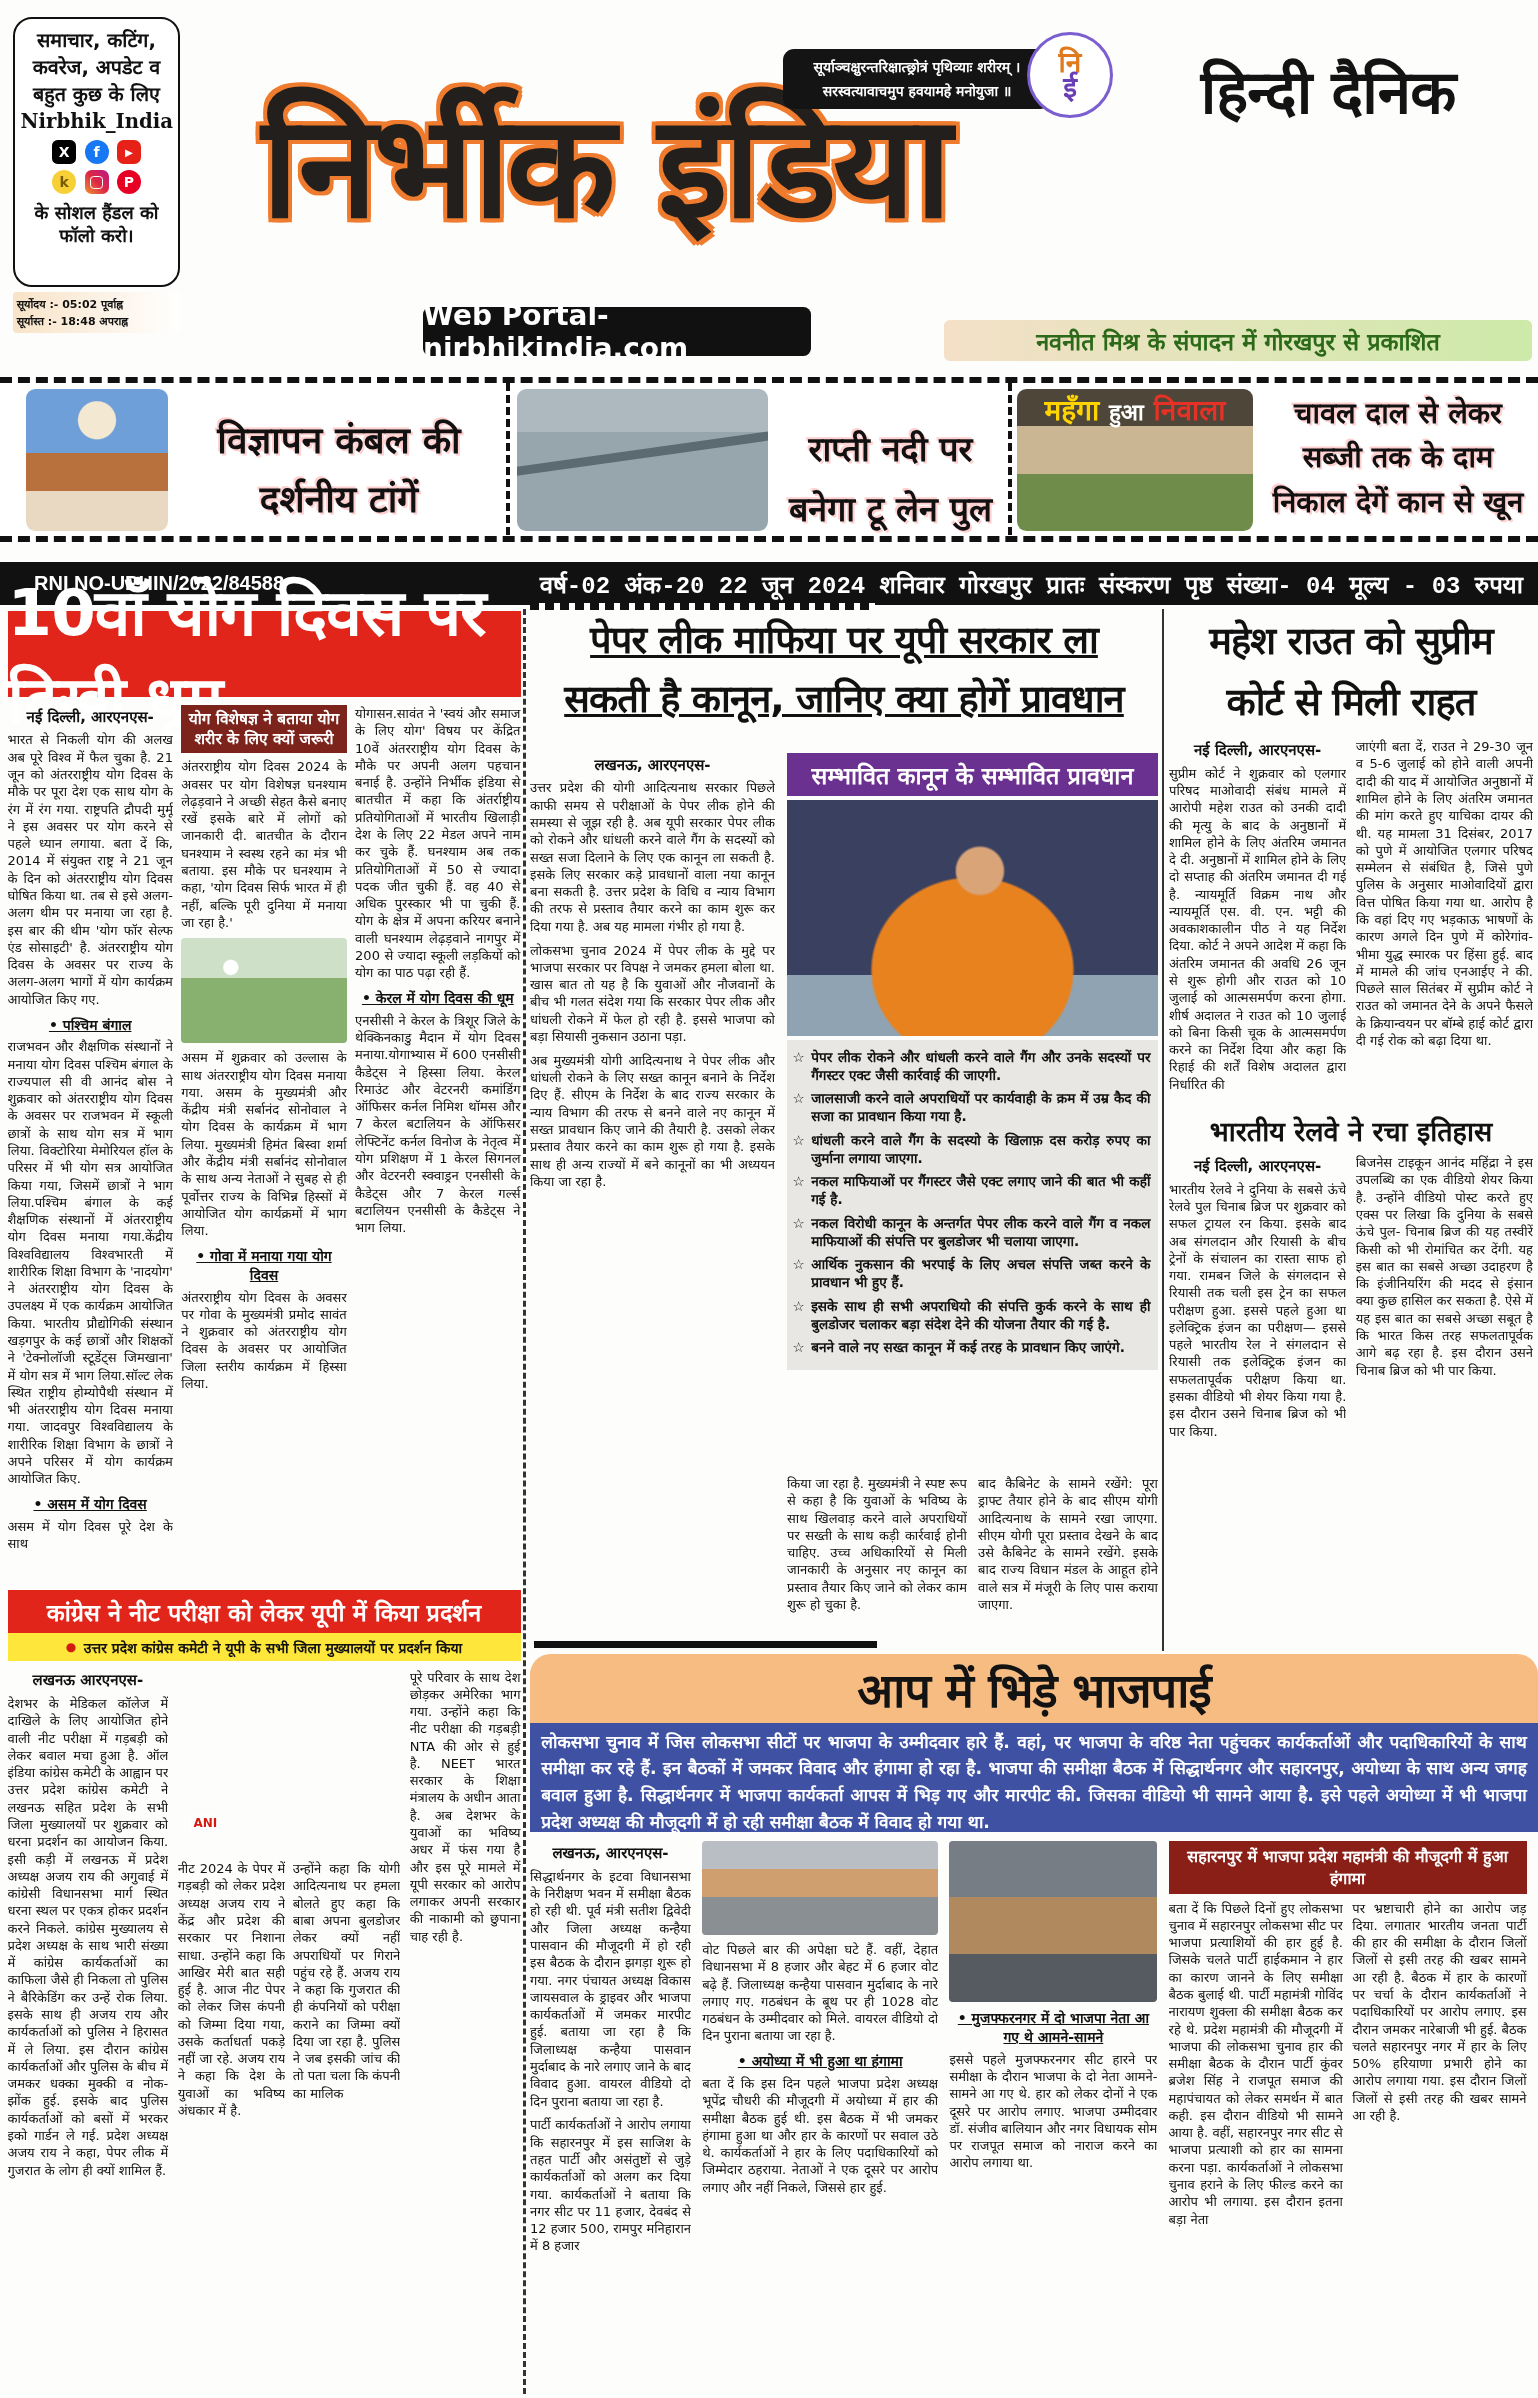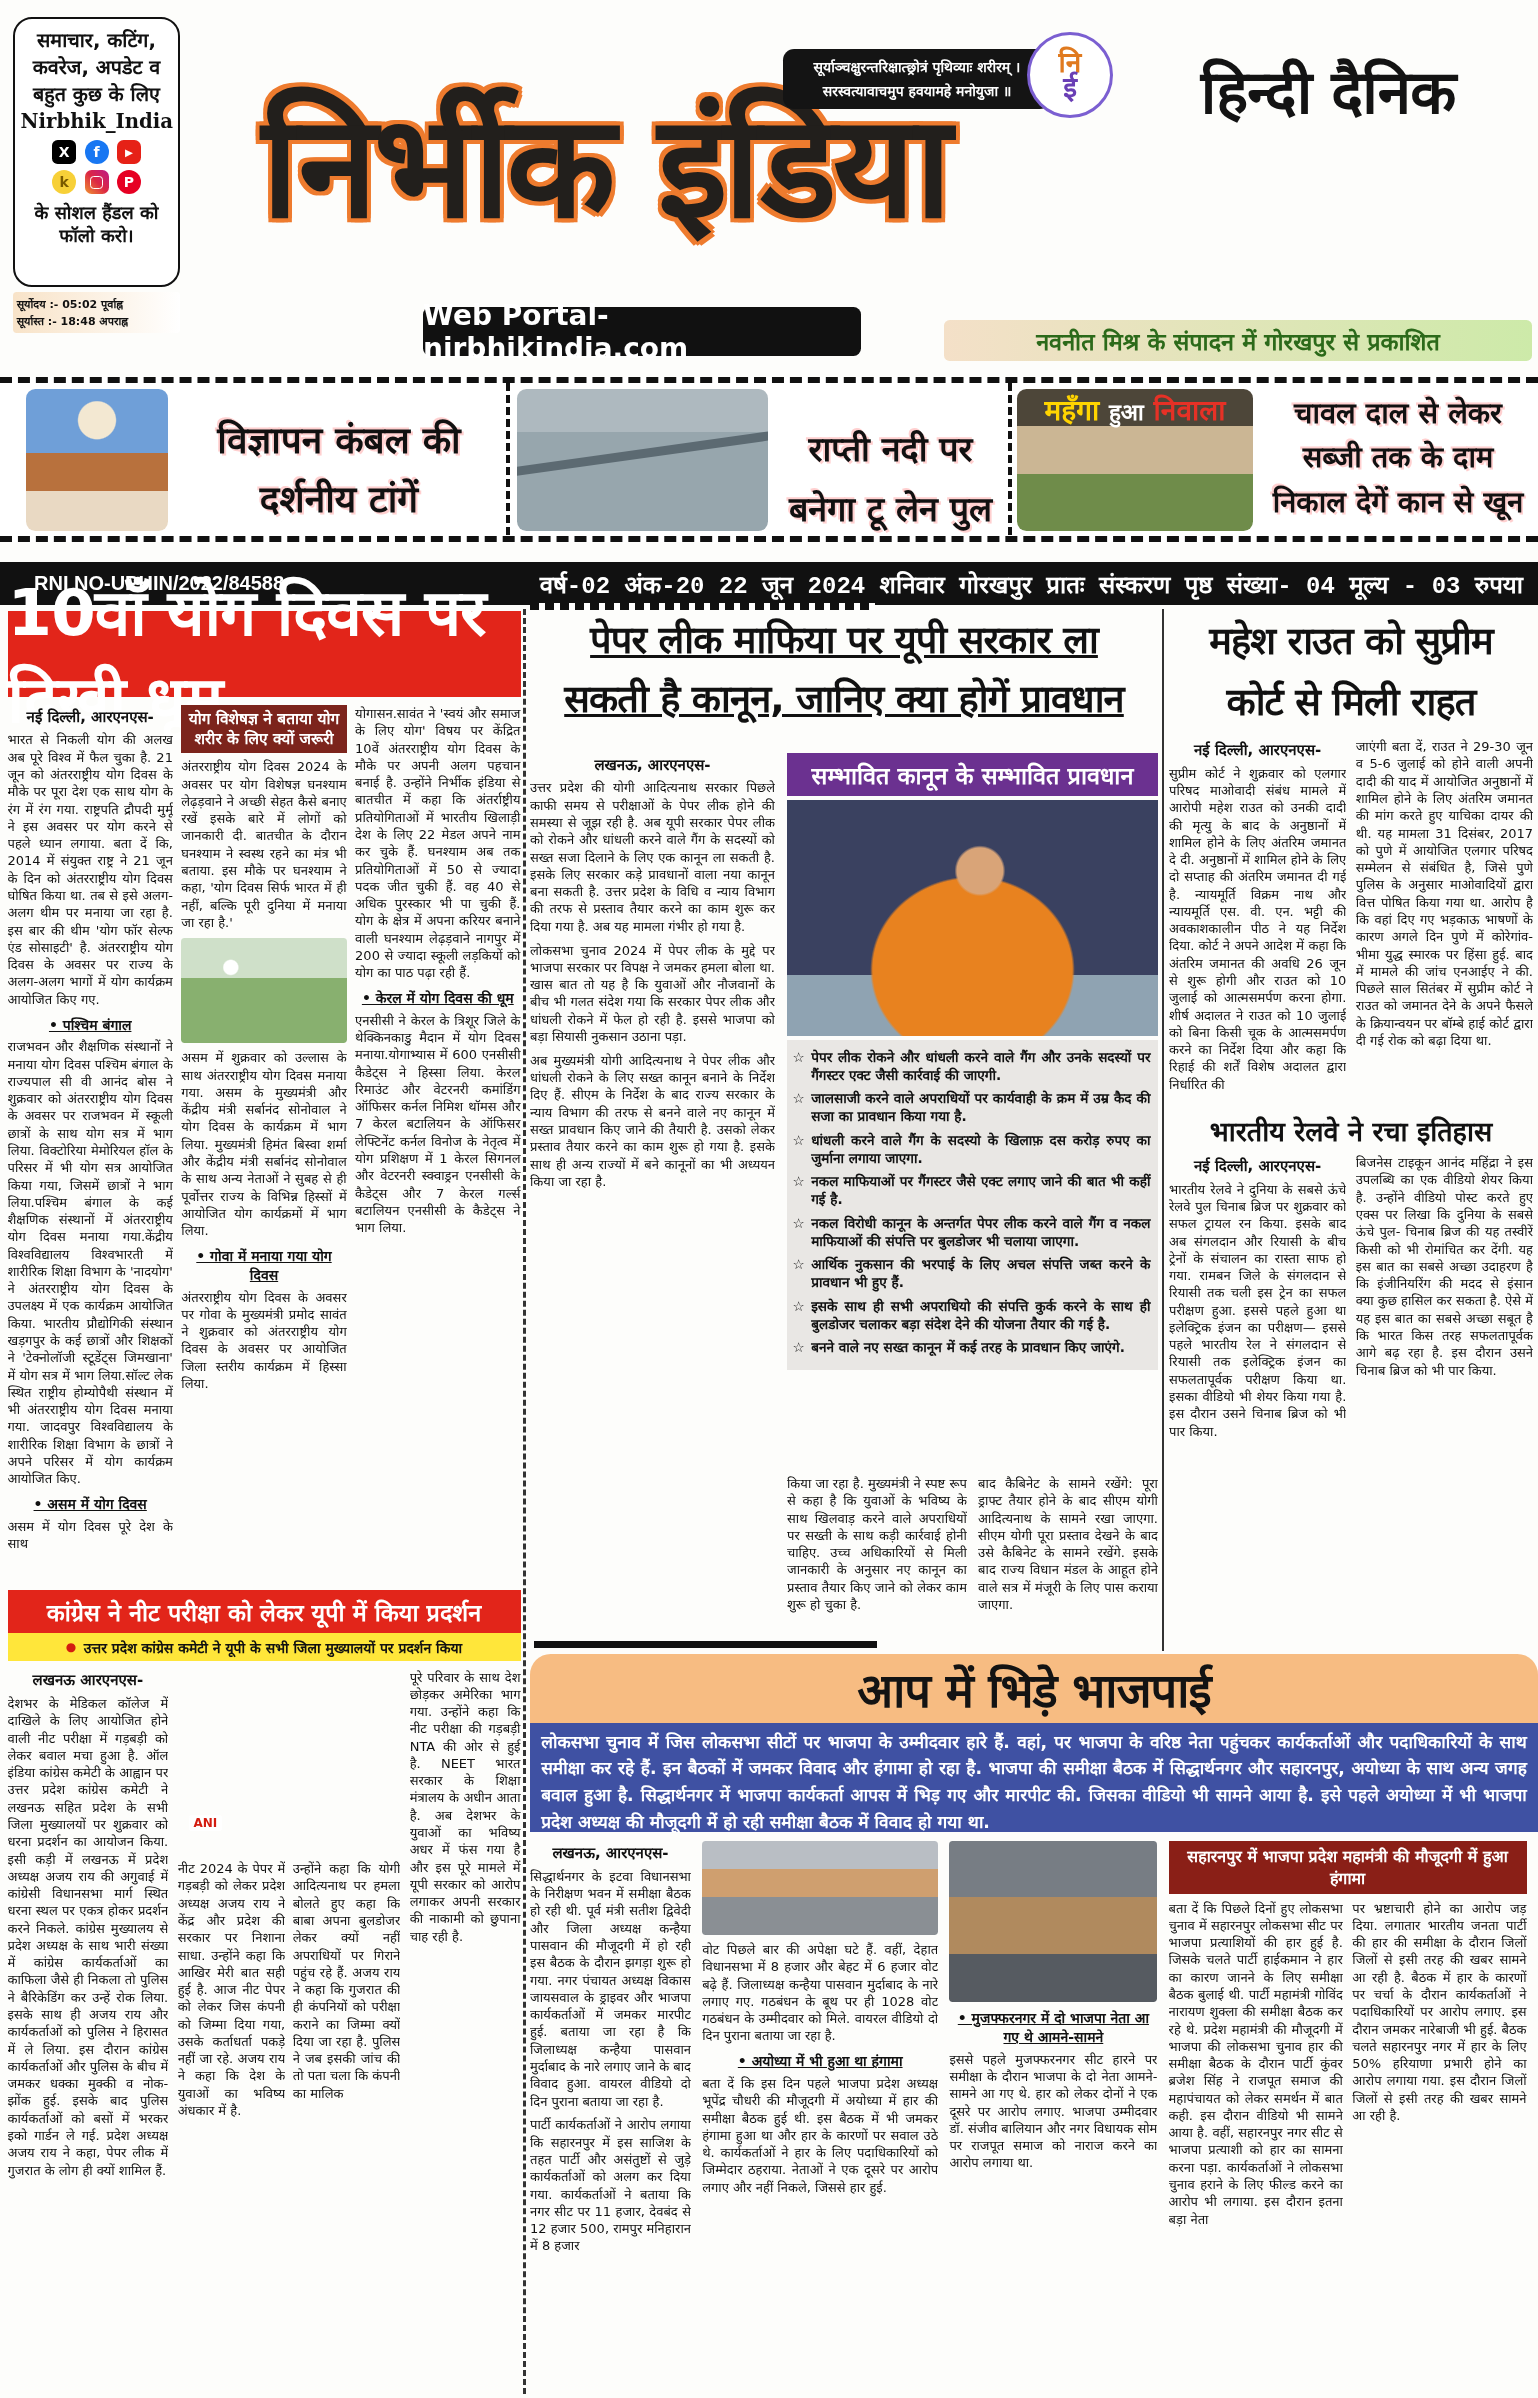--- a/index.html
+++ b/index.html
@@ -28,21 +28,21 @@
             text-shadow:3.7px 3.7px 0 #ee7b2e,-3.7px -3.7px 0 #ee7b2e,3.7px -3.7px 0 #ee7b2e,-3.7px 3.7px 0 #ee7b2e,
                         0 3.7px 0 #ee7b2e,3.7px 0 0 #ee7b2e,0 -3.7px 0 #ee7b2e,-3.7px 0 0 #ee7b2e;}
   .shloka{position:absolute;left:783px;top:49px;width:268px;background:#141414;color:#fff;border-radius:11.2px;
           font-size:14px;font-weight:bold;text-align:center;line-height:1.75;padding:5.6px 7.5px;box-sizing:border-box;z-index:5;}
   .logo{position:absolute;left:1027px;top:32px;width:86px;height:86px;border:3.7px solid #7b5fd1;border-radius:50%;
         background:#fff;box-sizing:border-box;z-index:6;display:flex;flex-direction:column;align-items:center;justify-content:center;}
   .logo .a{color:#e07a1f;font-weight:bold;font-size:28px;line-height:0.9;}
   .logo .b{color:#6a3fb5;font-weight:bold;font-size:28px;line-height:0.9;}
   .daily{position:absolute;left:1124px;top:49px;width:408px;font-size:60px;font-weight:bold;text-align:center;
          color:#131313;letter-spacing:-0.9px;}
-  .webportal{position:absolute;left:423px;top:307px;width:438px;height:49px;background:#111;border-radius:7.5px;
+  .webportal{position:absolute;left:423px;top:307px;width:388px;height:49px;background:#111;border-radius:7.5px;
              color:#fff;font-weight:bold;font-size:28px;display:flex;align-items:center;justify-content:center;}
   .publisher{position:absolute;left:944px;top:320px;width:588px;height:41px;
              background:linear-gradient(90deg,#f4e0c8,#cdeaa9);color:#2c6a1a;font-weight:bold;font-size:23.4px;
              display:flex;align-items:center;justify-content:center;border-radius:5.6px;}
   
   .teaser{position:absolute;left:0;top:377px;width:1538px;height:165px;
           border-top:6.6px dashed #111;border-bottom:6.6px dashed #111;box-sizing:border-box;background:#fff;}
   .tz{position:absolute;top:5.6px;height:142px;border-radius:9.4px;overflow:hidden;}
   .ph-sc{left:26px;width:142px;background:
          radial-gradient(circle at 50% 22%,#f3e8d2 0 14%,transparent 15%),

